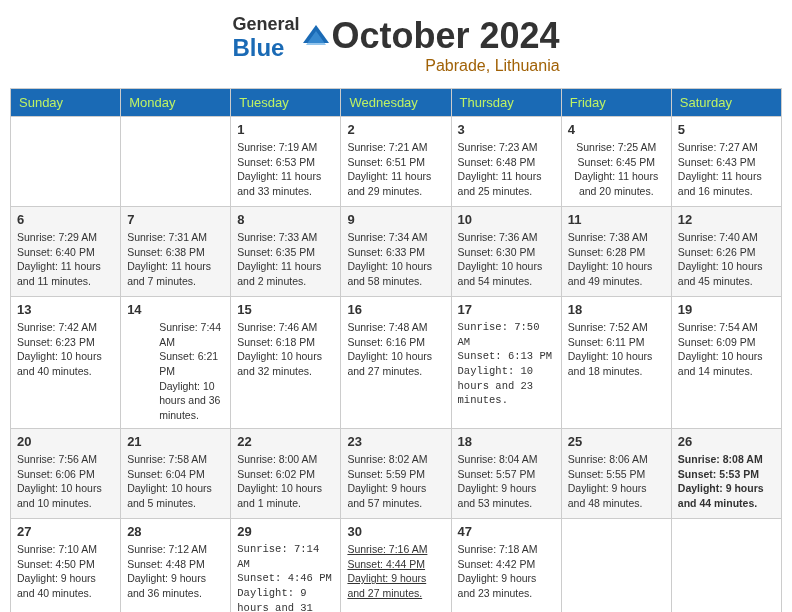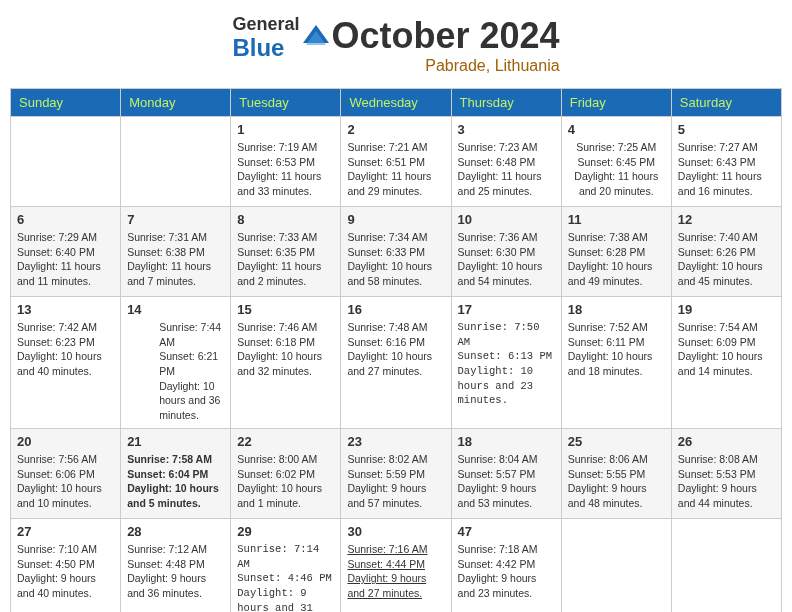--- a/index.html
+++ b/index.html
@@ -250,21 +250,21 @@
       </tr>
       <tr>
         <td>
           <div class="day-num">20</div>
           <div class="day-info" style="white-space: pre-line;">Sunrise: 7:56 AM
 Sunset: 6:06 PM
 Daylight: 10 hours and 10 minutes.</div>
         </td>
         <td>
           <div class="day-num">21</div>
-          <div class="day-info" style="white-space: pre-line; font-weight: bold;">Sunrise: 7:58 AM
+          <div class="day-info" style="white-space: pre-line;">Sunrise: 7:58 AM
 Sunset: 6:04 PM
 Daylight: 10 hours and 5 minutes.</div>
         </td>
         <td>
           <div class="day-num">22</div>
           <div class="day-info" style="white-space: pre-line;">Sunrise: 8:00 AM
 Sunset: 6:02 PM
 Daylight: 10 hours and 1 minute.</div>
         </td>
         <td>
@@ -280,21 +280,21 @@
 Daylight: 9 hours and 53 minutes.</div>
         </td>
         <td>
           <div class="day-num">25</div>
           <div class="day-info" style="white-space: pre-line;">Sunrise: 8:06 AM
 Sunset: 5:55 PM
 Daylight: 9 hours and 48 minutes.</div>
         </td>
         <td>
           <div class="day-num">26</div>
-          <div class="day-info" style="white-space: pre-line;">Sunrise: 8:08 AM
+          <div class="day-info" style="white-space: pre-line; font-weight: bold;">Sunrise: 8:08 AM
 Sunset: 5:53 PM
 Daylight: 9 hours and 44 minutes.</div>
         </td>
       </tr>
       <tr>
         <td>
           <div class="day-num">27</div>
           <div class="day-info" style="white-space: pre-line;">Sunrise: 7:10 AM
 Sunset: 4:50 PM
 Daylight: 9 hours and 40 minutes.</div>

